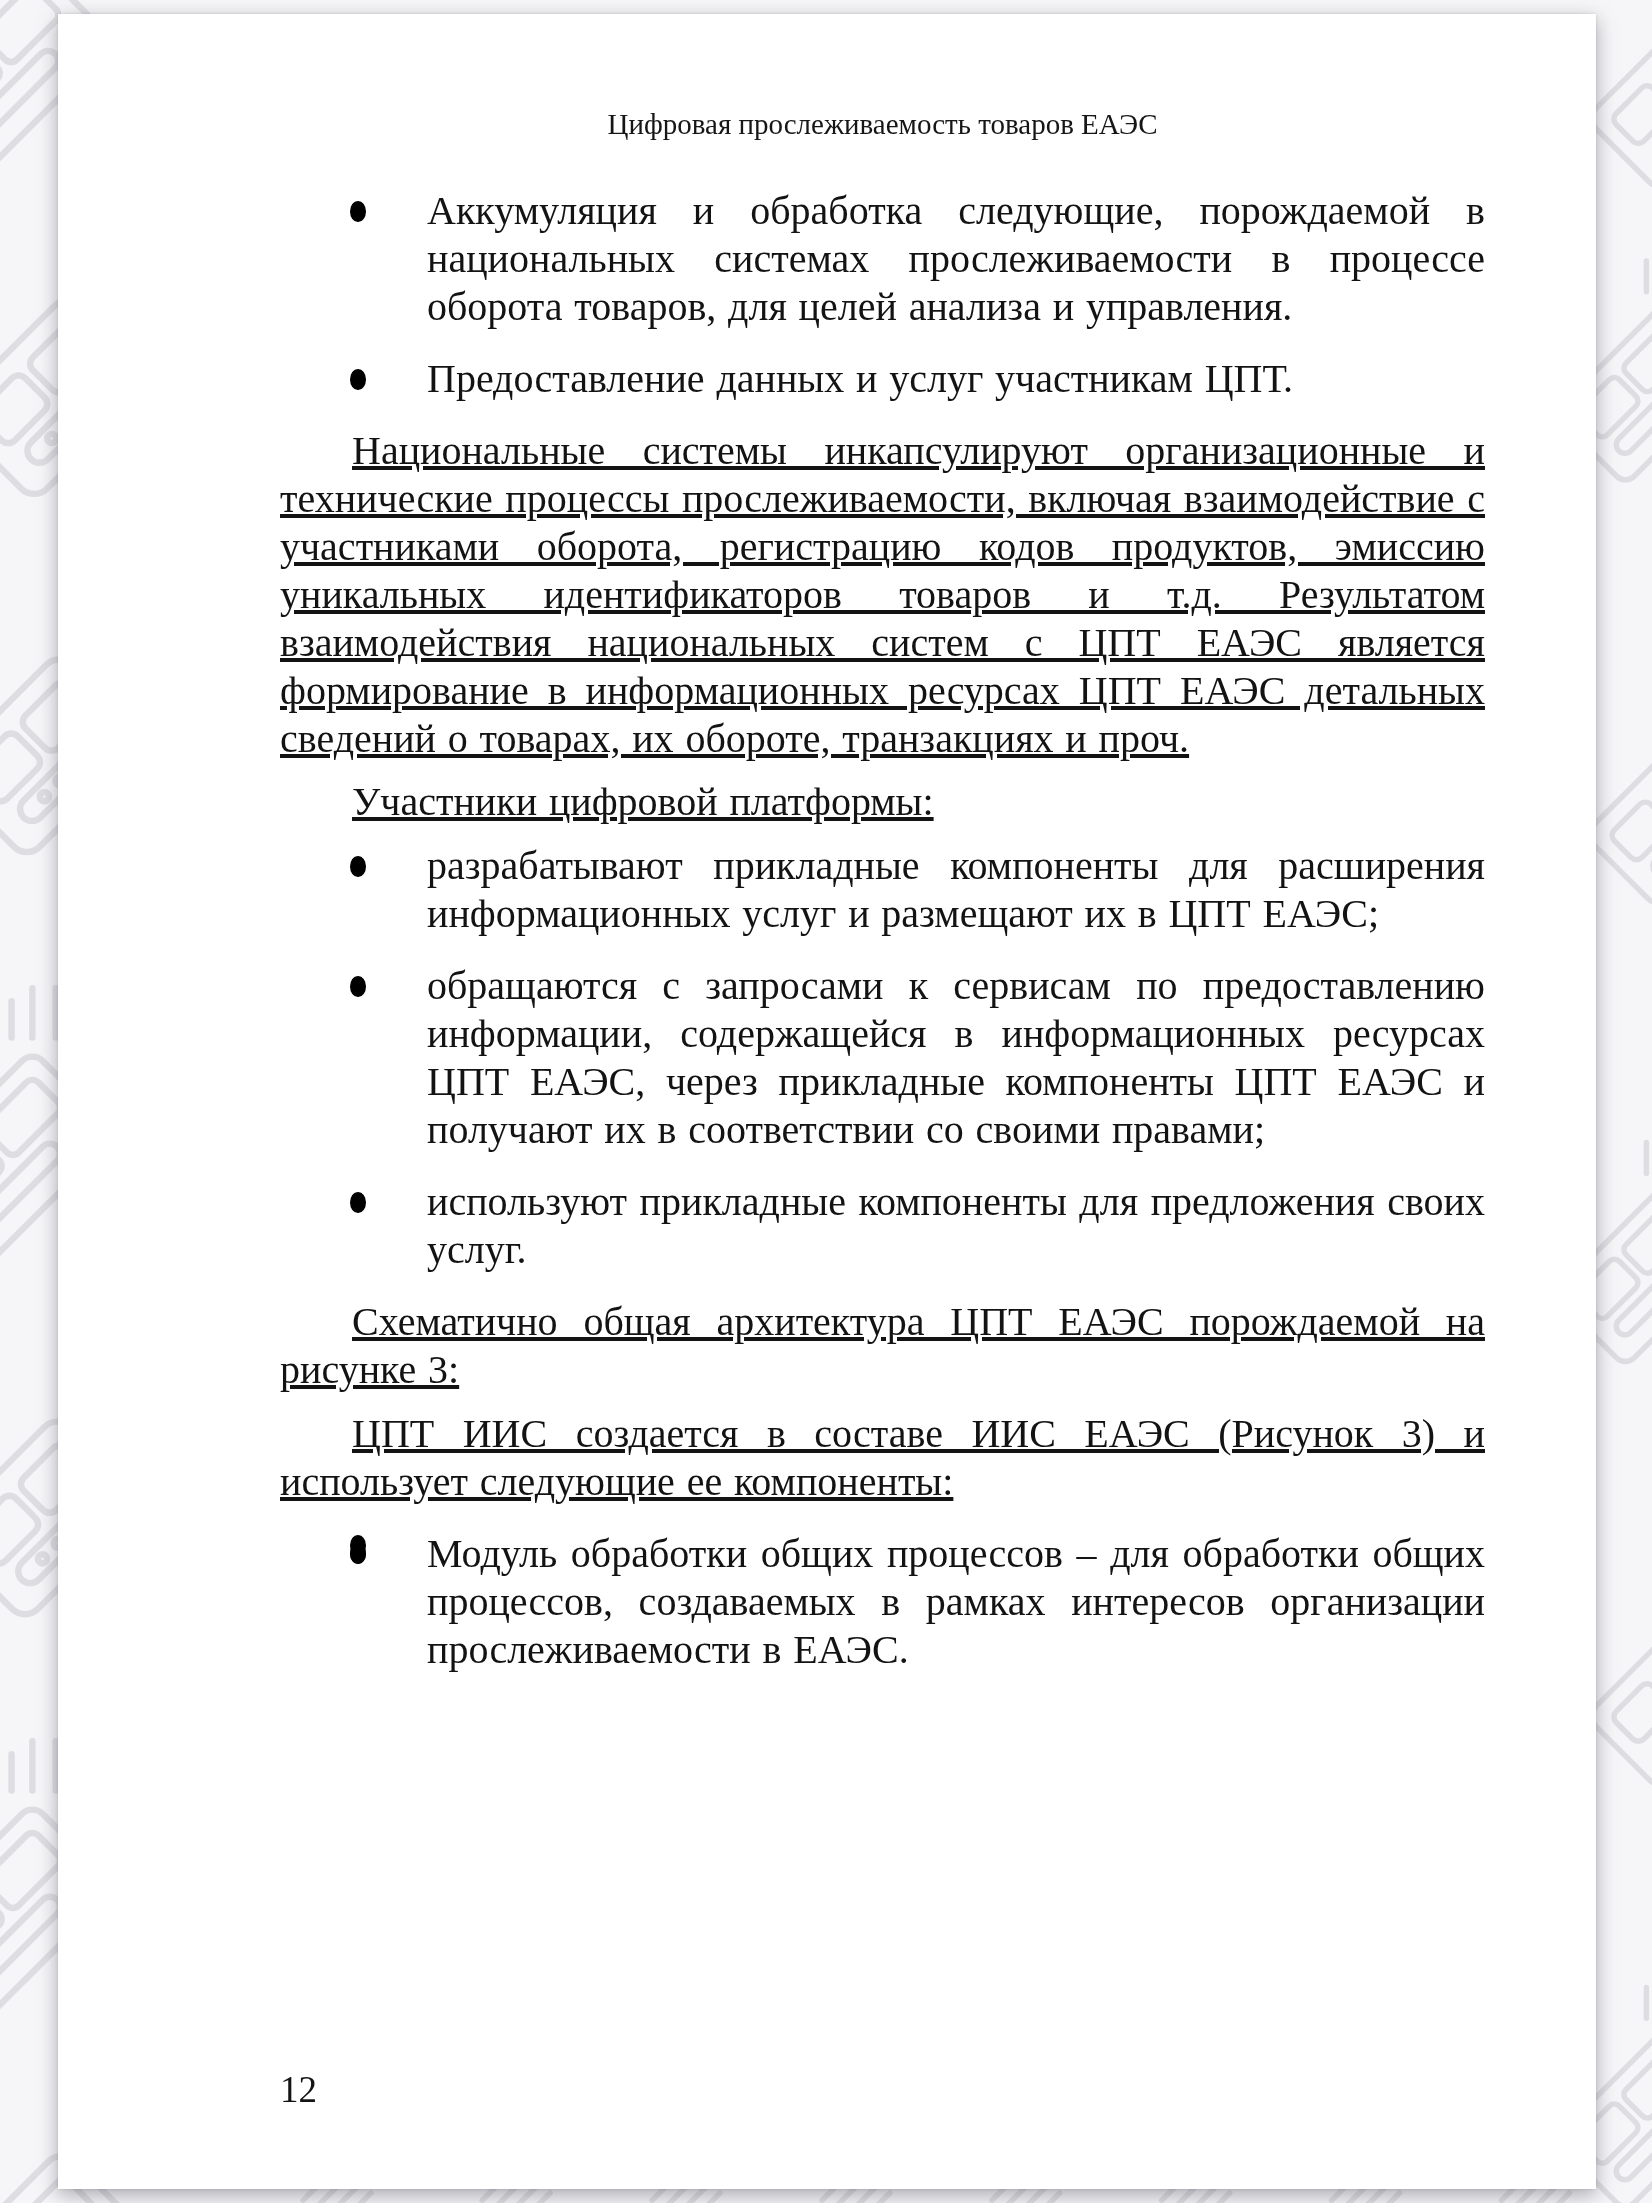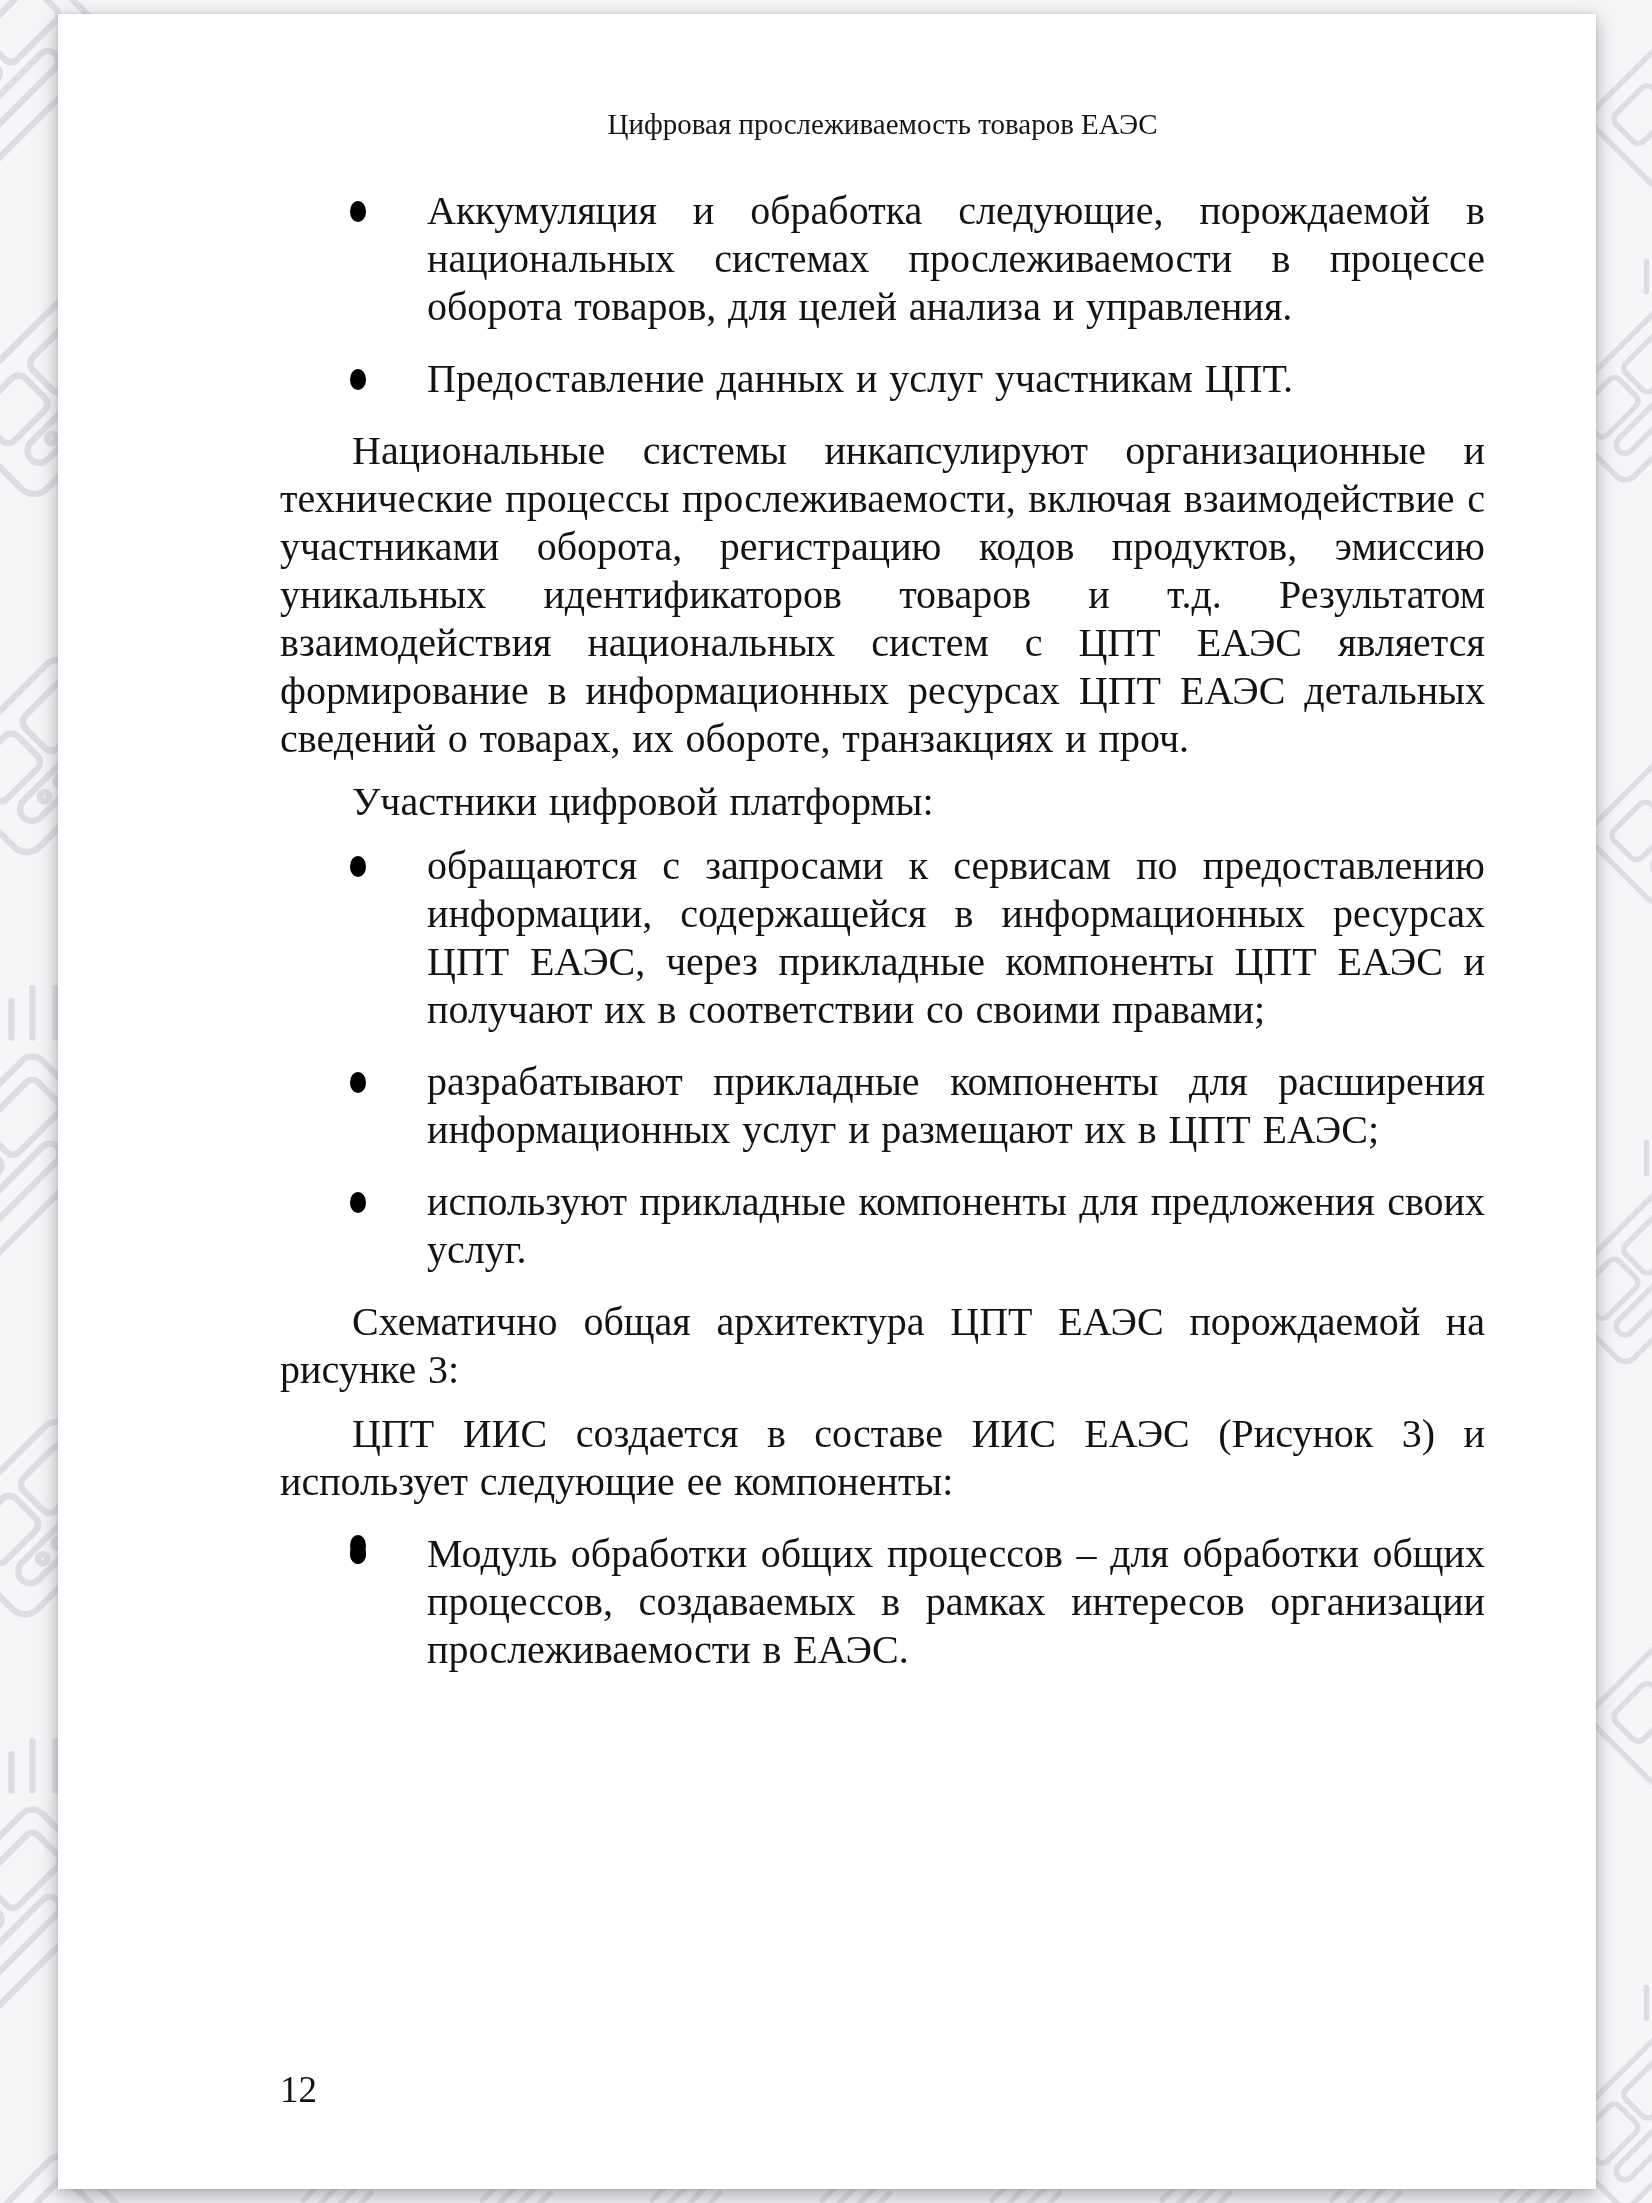--- a/index.html
+++ b/index.html
@@ -37,20 +37,21 @@
     margin: 44px 111px 0 222px;
     font-size: 40px;
     line-height: 48px;
     color: #131313;
     word-spacing: 1.8px;
   }
   .para {
     margin: 0 0 15.6px 0;
     text-align: justify;
     text-indent: 72px;
+    text-decoration: underline;
   }
   .li {
     position: relative;
     margin: 0 0 24px 0;
     padding-left: 147px;
   }
   .dot {
     position: absolute;
     left: 70px; top: 13.8px;
     width: 15.6px; height: 21px;
@@ -141,26 +142,26 @@
         <div class="li-text">Предоставление данных и услуг участникам ЦПТ.</div>
       </div>
 
       <p class="para">Национальные системы инкапсулируют организационные и технические процессы прослеживаемости, включая взаимодействие с участниками оборота, регистрацию кодов продуктов, эмиссию уникальных идентификаторов товаров и т.д. Результатом взаимодействия национальных систем с ЦПТ ЕАЭС является формирование в информационных ресурсах ЦПТ ЕАЭС детальных сведений о товарах, их обороте, транзакциях и проч.</p>
 
 
       <p class="para">Участники цифровой платформы:</p>
 
       <div class="li">
         <span class="dot"></span>
-        <div class="li-text">обращаются с запросами к сервисам по предоставлению информации, содержащейся в информационных ресурсах ЦПТ ЕАЭС, через прикладные компоненты ЦПТ ЕАЭС и получают их в соответствии со своими правами;</div>
+        <div class="li-text">разрабатывают прикладные компоненты для расширения информационных услуг и размещают их в ЦПТ ЕАЭС;</div>
       </div>
 
       <div class="li">
         <span class="dot"></span>
-        <div class="li-text">разрабатывают прикладные компоненты для расширения информационных услуг и размещают их в ЦПТ ЕАЭС;</div>
+        <div class="li-text">обращаются с запросами к сервисам по предоставлению информации, содержащейся в информационных ресурсах ЦПТ ЕАЭС, через прикладные компоненты ЦПТ ЕАЭС и получают их в соответствии со своими правами;</div>
       </div>
 
       <div class="li">
         <span class="dot"></span>
         <div class="li-text">используют прикладные компоненты для предложения своих услуг.</div>
       </div>
 
       <p class="para">Схематично общая архитектура ЦПТ ЕАЭС порождаемой на рисунке 3:</p>
 
       <p class="para">ЦПТ ИИС создается в составе ИИС ЕАЭС (Рисунок 3) и использует следующие ее компоненты:</p>

